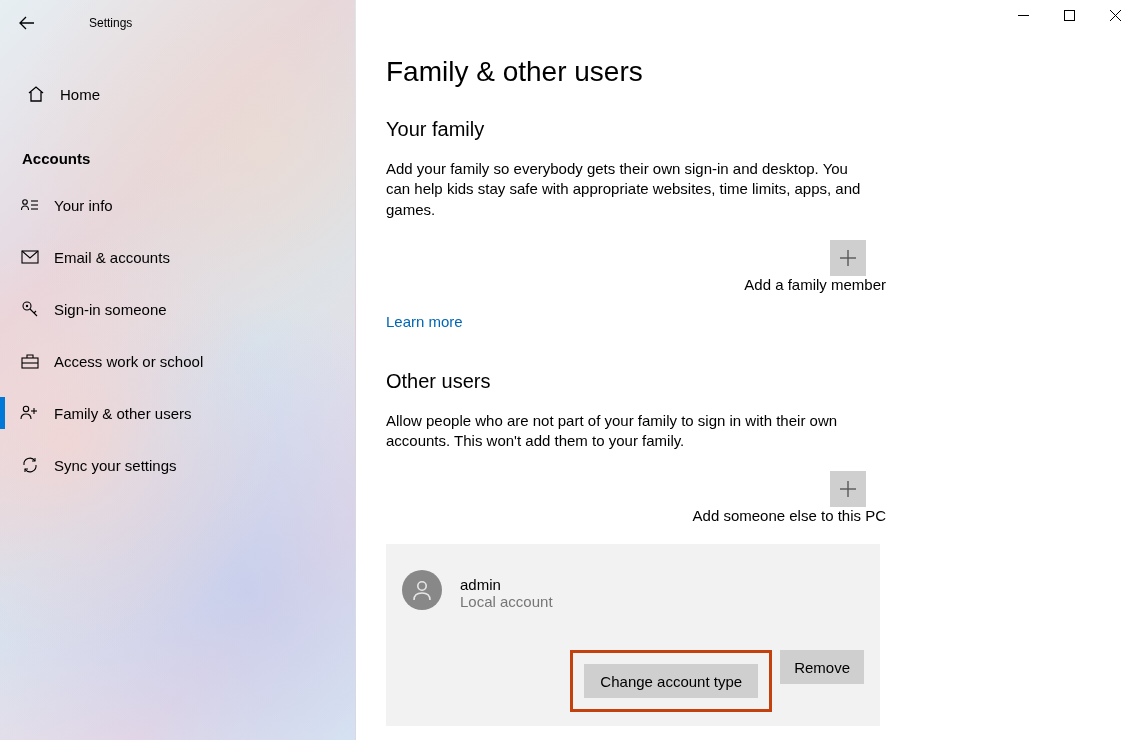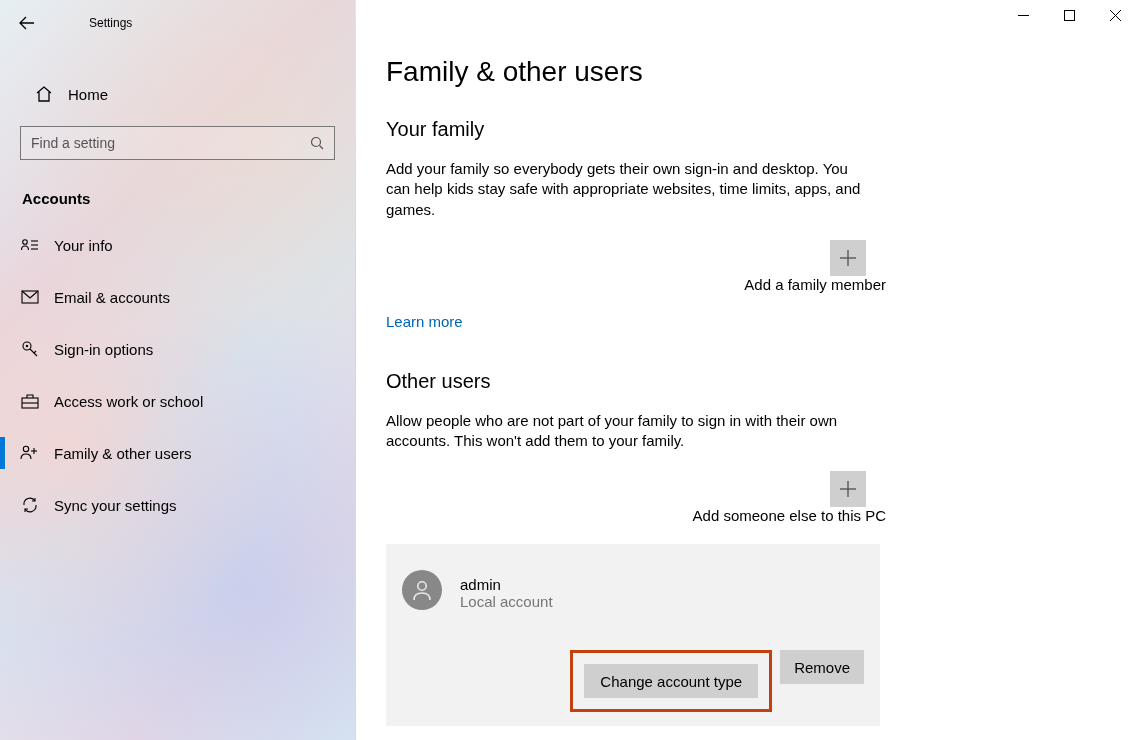--- a/index.html
+++ b/index.html
@@ -17,21 +17,21 @@
     content: ""; position: absolute; inset: 0;
     background: radial-gradient(circle at 20% 60%, rgba(255,210,200,0.6), transparent 40%),
                 radial-gradient(circle at 70% 80%, rgba(180,200,240,0.6), transparent 45%),
                 radial-gradient(circle at 75% 20%, rgba(240,220,200,0.5), transparent 40%);
     pointer-events: none;
   }
   .titlebar { display: flex; align-items: center; height: 34px; padding-left: 12px; position: relative; z-index: 1; gap: 29px; }
   .back-btn { width: 30px; height: 30px; display: flex; align-items: center; justify-content: center; cursor: pointer; }
   .title-text { font-size: 12px; margin-left: 18px; }
 
-  .home-row { display: flex; align-items: center; height: 52px; padding-left: 34px; margin-top: 28px; position: relative; z-index: 1; cursor: pointer; }
+  .home-row { display: flex; align-items: center; height: 52px; padding-left: 26px; margin-top: 28px; position: relative; z-index: 1; cursor: pointer; }
   .home-row .icon-slot { width: 20px; display: flex; justify-content: center; }
   .home-row .label { margin-left: 14px; font-size: 15px; }
 
   .search-wrap { margin: 6px 20px 0 20px; position: relative; z-index: 1; }
   .search-box { width: 100%; height: 34px; border: 1px solid #777; background: rgba(255,255,255,0.15); display: flex; align-items: center; }
   .search-input { flex: 1; border: none; background: transparent; padding: 0 10px; font-size: 14px; color: #555; outline: none; }
   .search-input::placeholder { color: #555; }
   .search-icon { width: 34px; display: flex; align-items: center; justify-content: center; }
 
   .category { font-weight: 600; font-size: 15px; margin: 30px 0 12px 22px; position: relative; z-index: 1; }
@@ -85,31 +85,20 @@
 
   <div class="home-row">
     <span class="icon-slot">
       <svg width="18" height="18" viewBox="0 0 18 18">
           <path d="M2 8 L9 2 L16 8 M4 7 V16 H14 V7" stroke="#000" stroke-width="1.3" fill="none"></path>
         </svg>
     </span>
     <span class="label">Home</span>
   </div>
 
-  <div class="search-wrap">
-    <div class="search-box">
-      <input class="search-input" placeholder="Find a setting" style="">
-      <span class="search-icon">
-        <svg width="15" height="15" viewBox="0 0 15 15">
-            <circle cx="6" cy="6" r="4.5" stroke="#555" stroke-width="1.2" fill="none"></circle>
-            <line x1="9.5" y1="9.5" x2="13" y2="13" stroke="#555" stroke-width="1.2"></line>
-          </svg>
-      </span>
-    </div>
-  </div>
 
   <div class="category">Accounts</div>
 
   <div class="nav">
     <div class="nav-item">
       <span class="icon-slot">
         <svg width="18" height="16" viewBox="0 0 18 16">
             <circle cx="4" cy="5" r="2.3" stroke="#000" stroke-width="1.1" fill="none"></circle>
             <path d="M0.5 13 Q0.5 9 4 9 Q7.5 9 7.5 13" stroke="#000" stroke-width="1.1" fill="none"></path>
             <line x1="10" y1="4" x2="17" y2="4" stroke="#000" stroke-width="1.1"></line>
@@ -130,21 +119,21 @@
     </div>
     <div class="nav-item">
       <span class="icon-slot">
         <svg width="18" height="18" viewBox="0 0 18 18">
             <circle cx="6" cy="6" r="4" stroke="#000" stroke-width="1.1" fill="none"></circle>
             <circle cx="6" cy="6" r="1.2" fill="#000"></circle>
             <line x1="9" y1="9" x2="16" y2="16" stroke="#000" stroke-width="1.1"></line>
             <line x1="13" y1="13" x2="15" y2="11" stroke="#000" stroke-width="1.1"></line>
           </svg>
       </span>
-      <span class="label">Sign-in options</span>
+      <span class="label">Sign-in someone</span>
     </div>
     <div class="nav-item">
       <span class="icon-slot">
         <svg width="18" height="16" viewBox="0 0 18 16">
             <rect x="1" y="5" width="16" height="10" stroke="#000" stroke-width="1.1" fill="none"></rect>
             <path d="M6 5 V2 H12 V5" stroke="#000" stroke-width="1.1" fill="none"></path>
             <line x1="1" y1="10" x2="17" y2="10" stroke="#000" stroke-width="1.1"></line>
           </svg>
       </span>
       <span class="label">Access work or school</span>

